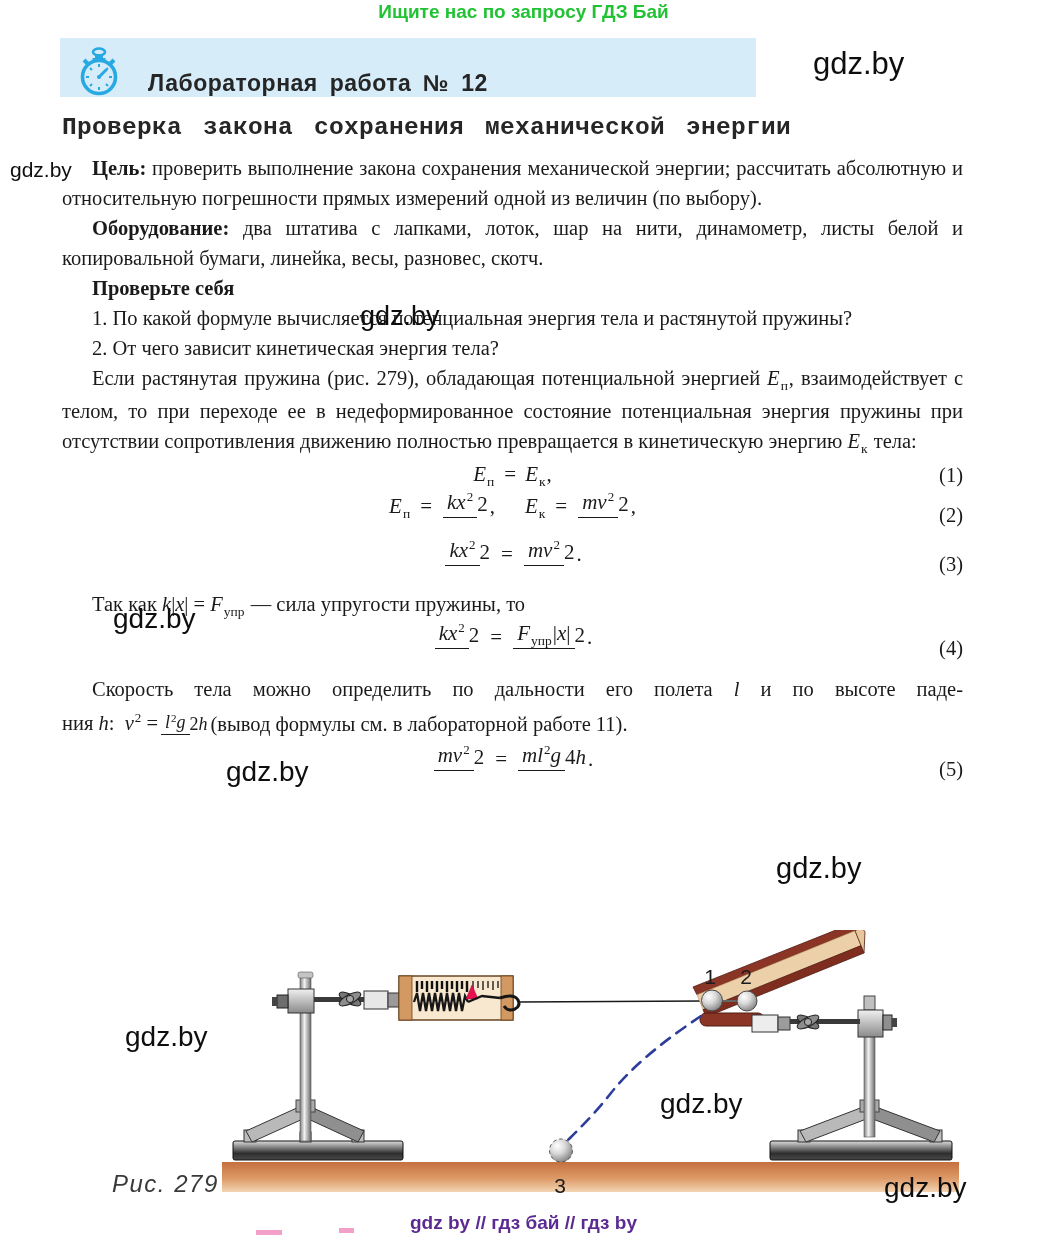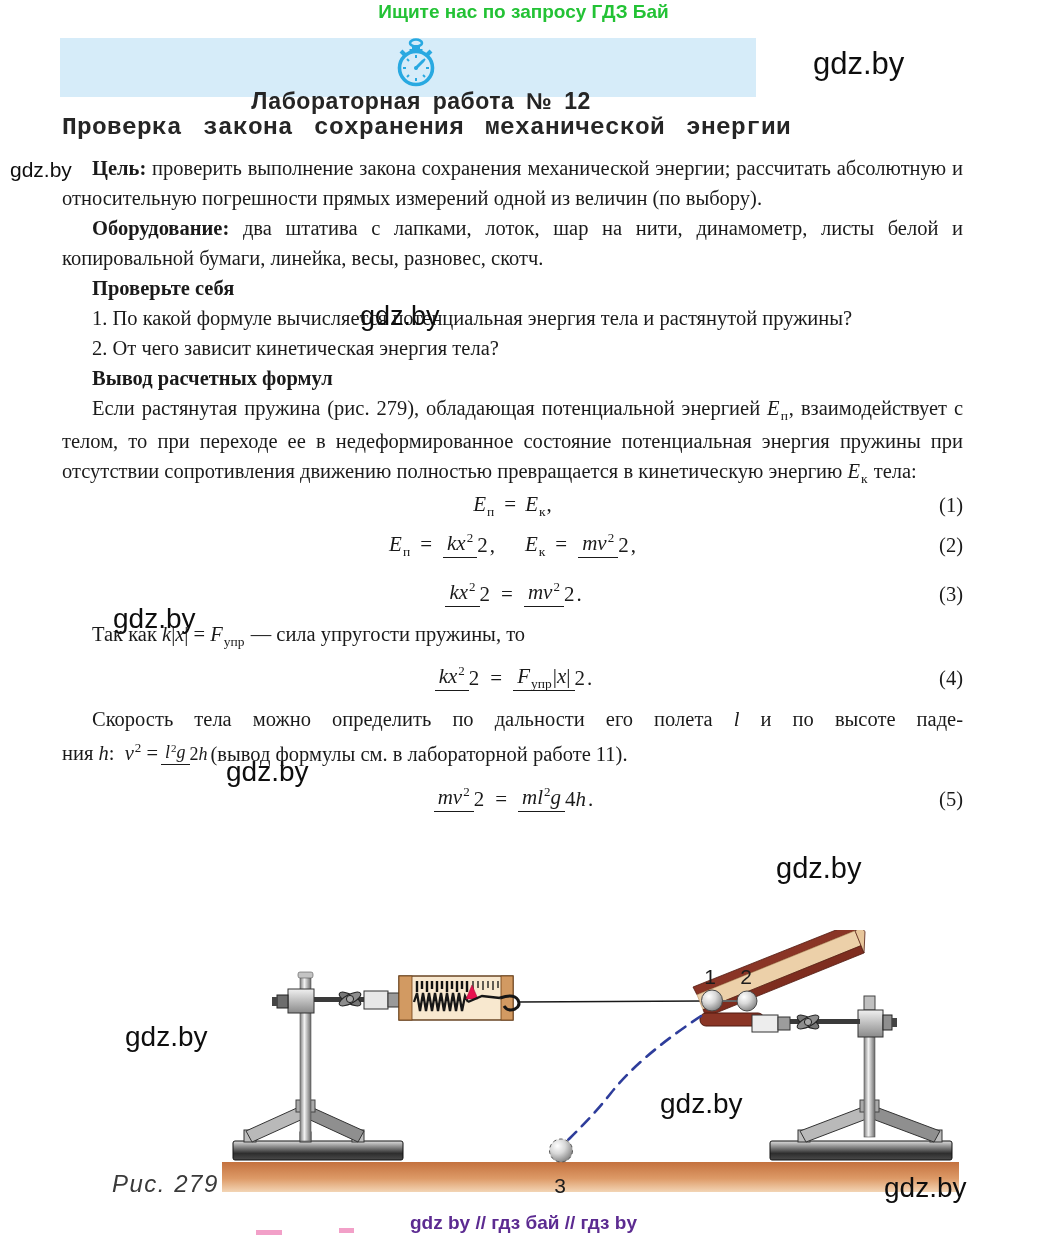--- a/index.html
+++ b/index.html
@@ -5,21 +5,21 @@
   html,body{margin:0;padding:0;background:#ffffff;}
   .page{position:relative;width:1047px;height:1243px;background:#ffffff;overflow:hidden;
         font-family:"Liberation Serif",serif;color:#1a1a1a;}
 
   
   .promo{position:absolute;top:1px;left:0;width:100%;text-align:center;
          font-family:"Liberation Sans",sans-serif;font-size:19px;font-weight:600;color:#23c235;}
 
   
   .banner{position:absolute;left:60px;top:38px;width:696px;height:59px;background:#d6ecf9;
-          display:flex;align-items:center;flex-direction:column;}
+          display:flex;align-items:flex-end;}
   .banner .sw{margin-left:16px;width:46px;height:50px;flex:0 0 auto;}
   .banner .btitle{margin-left:26px;font-family:"Liberation Sans",sans-serif;font-weight:bold;
           font-size:23px;color:#252525;letter-spacing:.5px;word-spacing:5px;}
 
   
   .wm{position:absolute;font-family:"Liberation Sans",sans-serif;font-weight:500;color:#0e0e0e;}
   .wm-header{left:813px;top:46px;font-size:31px;}
   .wm-goal{left:10px;top:158px;font-size:21px;}
   .wm-check{left:360px;top:301px;font-size:27px;}
   .wm-eq2{left:113px;top:603px;font-size:28px;}
@@ -38,21 +38,21 @@
   .content{position:absolute;left:62px;top:153px;width:901px;font-size:20.5px;line-height:30px;}
   .content p{margin:0;text-align:justify;text-indent:30px;}
   .bold{font-weight:bold;}
   .bhead{margin:0;font-weight:bold;text-indent:30px;}
   .mt6{margin-top:6px;}
   .var{font-style:italic;}
   .sub{font-size:13.5px;position:relative;top:5px;font-style:normal;margin:0 1px 0 1px;}
   .sup{font-size:13px;position:relative;top:-8px;font-style:normal;margin-left:1px;}
 
   
-  .eqrow{position:relative;display:flex;align-items:center;justify-content:center;font-size:21px;}
+  .eqrow{position:relative;display:flex;align-items:flex-start;justify-content:center;font-size:21px;}
   .eqnum{position:absolute;right:0;top:50%;transform:translateY(-50%);font-size:20.5px;}
   .rel{margin:0 9px;}
   .eqgap{display:inline-block;width:30px;}
   .frac{display:inline-flex;flex-direction:row;align-items:center;line-height:1.12;
         vertical-align:middle;margin:0 2px;}
   .frac .fnum{padding:0 4px 2px 4px;border-bottom:1.4px solid #1a1a1a;}
   .frac .fden{padding-top:1px;}
   .ifrac{font-size:18px;line-height:1.05;vertical-align:-14px;margin:0 3px;}
   .jline{text-align:justify;text-align-last:justify;}
 
@@ -109,21 +109,20 @@
 
     <p class="mt6"><span class="bold">Цель:</span><span> проверить выполнение закона сохранения механической энергии; рассчитать абсолютную и относительную погрешности прямых измерений одной из величин (по выбору).</span></p>
 
     <p><span class="bold">Оборудование:</span><span> два штатива с лапками, лоток, шар на нити, динамометр, листы белой и копировальной бумаги, линейка, весы, разновес, скотч.</span></p>
 
     <p class="bhead mt6">Проверьте себя</p>
 
     <p>1. По какой формуле вычисляется потенциальная энергия тела и растянутой пружины?</p>
     <p>2. От чего зависит кинетическая энергия тела?</p>
 
-    <p class="bhead mt6">Вывод расчетных формул</p>
 
     <p><span>Если растянутая пружина (рис. 279), обладающая потенциальной энергией </span><span class="var">E</span><span class="sub">п</span><span>, взаимодействует с телом, то при переходе ее в недеформированное состояние потенциальная энергия пружины при отсутствии сопротивления движению полностью превращается в кинетическую энергию </span><span class="var">E</span><span class="sub">к</span><span> тела:</span></p>
 
     <div class="eqrow" style="height:32px">
       <span><span class="var">E</span><span class="sub">п</span><span class="rel">=</span><span class="var">E</span><span class="sub">к</span><span>,</span></span>
       <span class="eqnum">(1)</span>
     </div>
 
     <div class="eqrow" style="height:48px">
       <span><span class="var">E</span><span class="sub">п</span><span class="rel">=</span></span>

